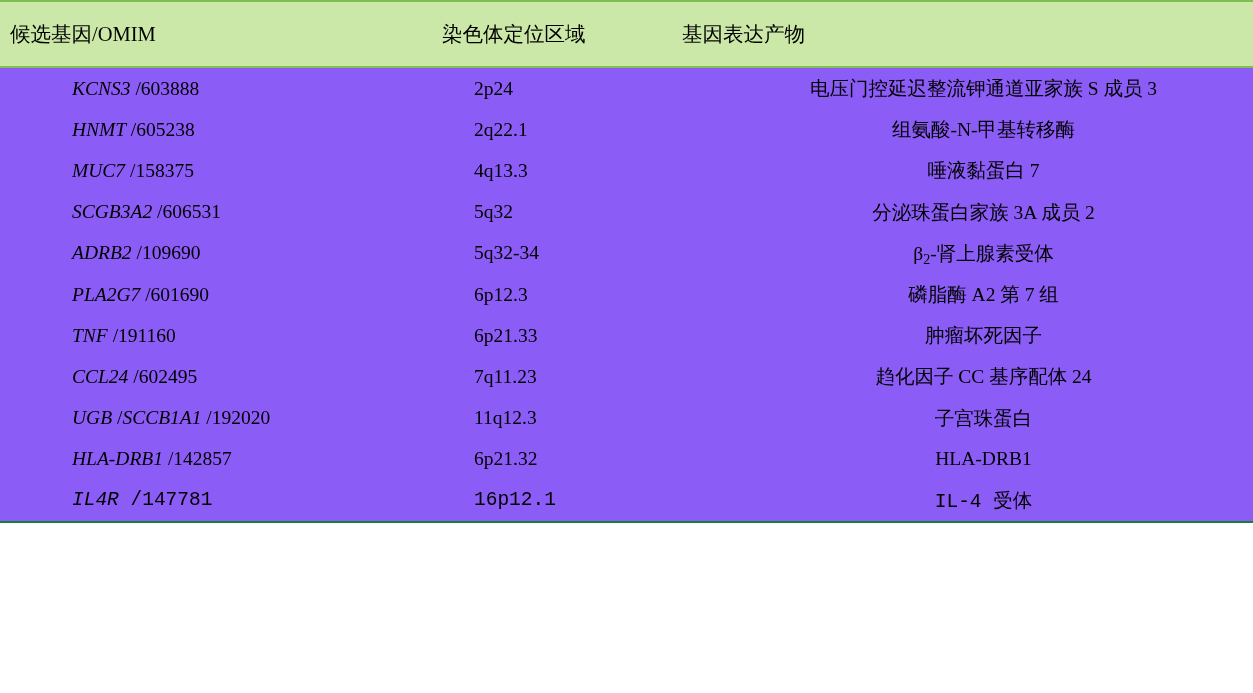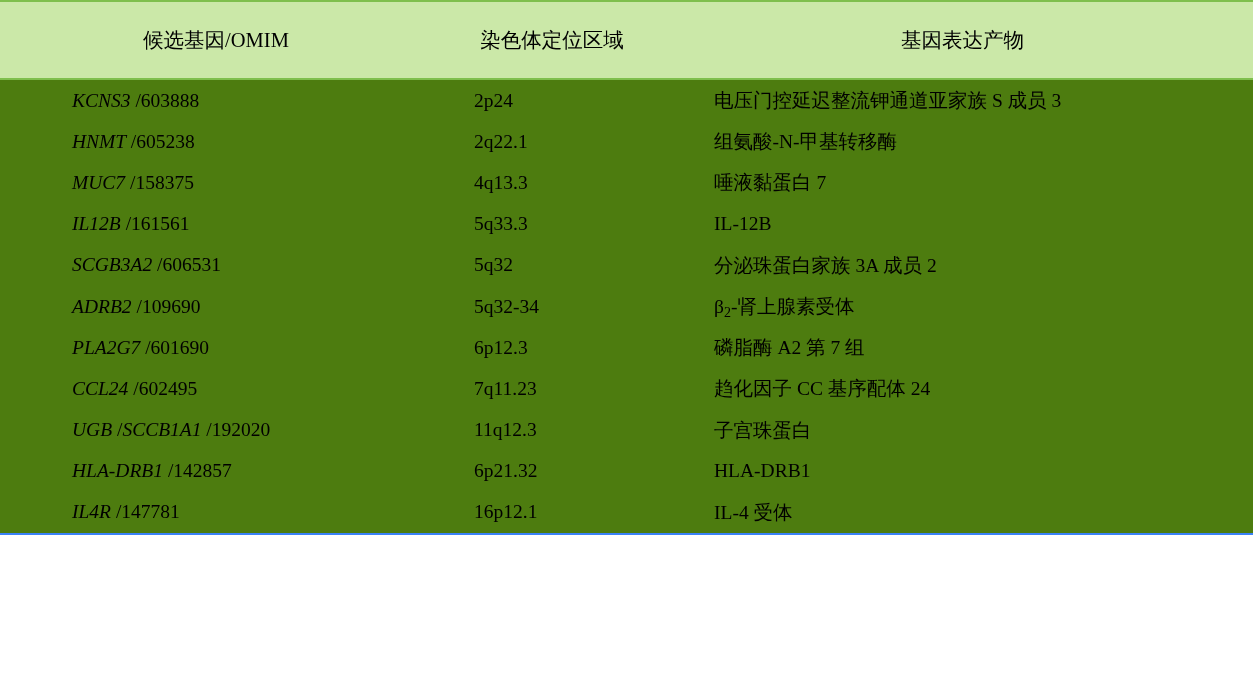--- a/index.html
+++ b/index.html
@@ -29,28 +29,28 @@
   table.gene-table col.c2 { width: 240px; }
   table.gene-table col.c3 { width: 581px; }
 
   thead tr.header-row {
     background: #cbe8a8;
   }
   thead th {
     height: 44px;
     font-weight: normal;
     font-size: 20.5px;
-    text-align: center;
+    text-align: left;
     vertical-align: middle;
     border-top: 2px solid #7fbf4d;
     border-bottom: 2px solid #7fbf4d;
-    padding: 16px;
+    padding: 10px;
   }
   tbody tr.data-row {
-    background: #4d7c0f;
+    background: #8b5cf6;
   }
   tbody td {
     height: 41.2px;
     font-size: 19.5px;
     vertical-align: middle;
     padding: 0;
     white-space: nowrap;
   }
   tbody td.gene {
     padding-left: 72px;
@@ -58,23 +58,25 @@
   }
   tbody td.gene .plain {
     font-style: normal;
   }
   tbody td.locus {
     padding-left: 42px;
   }
   tbody td.product {
     padding-left: 42px;
     font-style: normal;
+    text-align: center;
   }
   tbody tr.last-row td {
-    border-bottom: 2px solid #3b82f6;
+    border-bottom: 2px solid #15803d;
+    font-family: Liberation Mono, monospace;
   }
   .sub {
     font-size: 0.72em;
     vertical-align: -0.25em;
   }
 </style>
 </head>
 <body>
 
 <div class="table-wrap">
@@ -101,38 +103,38 @@
           <td class="gene"><span>HNMT </span><span class="plain">/</span><span class="plain">605238</span></td>
           <td class="locus">2q22.1</td>
           <td class="product">组氨酸-N-甲基转移酶</td>
         </tr>
         <tr class="data-row">
           <td class="gene"><span>MUC7 </span><span class="plain">/</span><span class="plain">158375</span></td>
           <td class="locus">4q13.3</td>
           <td class="product">唾液黏蛋白 7</td>
         </tr>
         <tr class="data-row">
-          <td class="gene"><span>IL12B </span><span class="plain">/</span><span class="plain">161561</span></td>
-          <td class="locus">5q33.3</td>
-          <td class="product">IL-12B</td>
-        </tr>
-        <tr class="data-row">
           <td class="gene"><span>SCGB3A2 </span><span class="plain">/</span><span class="plain">606531</span></td>
           <td class="locus">5q32</td>
           <td class="product">分泌珠蛋白家族 3A 成员 2</td>
         </tr>
         <tr class="data-row">
           <td class="gene"><span>ADRB2 </span><span class="plain">/</span><span class="plain">109690</span></td>
           <td class="locus">5q32-34</td>
           <td class="product"><span>β</span><span class="sub">2</span><span>-肾上腺素受体</span></td>
         </tr>
         <tr class="data-row">
           <td class="gene"><span>PLA2G7 </span><span class="plain">/</span><span class="plain">601690</span></td>
           <td class="locus">6p12.3</td>
           <td class="product">磷脂酶 A2 第 7 组</td>
+        </tr>
+        <tr class="data-row">
+          <td class="gene"><span>TNF </span><span class="plain">/</span><span class="plain">191160</span></td>
+          <td class="locus">6p21.33</td>
+          <td class="product">肿瘤坏死因子</td>
         </tr>
         <tr class="data-row">
           <td class="gene"><span>CCL24 </span><span class="plain">/</span><span class="plain">602495</span></td>
           <td class="locus">7q11.23</td>
           <td class="product">趋化因子 CC 基序配体 24</td>
         </tr>
         <tr class="data-row">
           <td class="gene"><span>UGB </span><span class="plain">/</span><span>SCCB1A1 </span><span class="plain">/</span><span class="plain">192020</span></td>
           <td class="locus">11q12.3</td>
           <td class="product">子宫珠蛋白</td>

